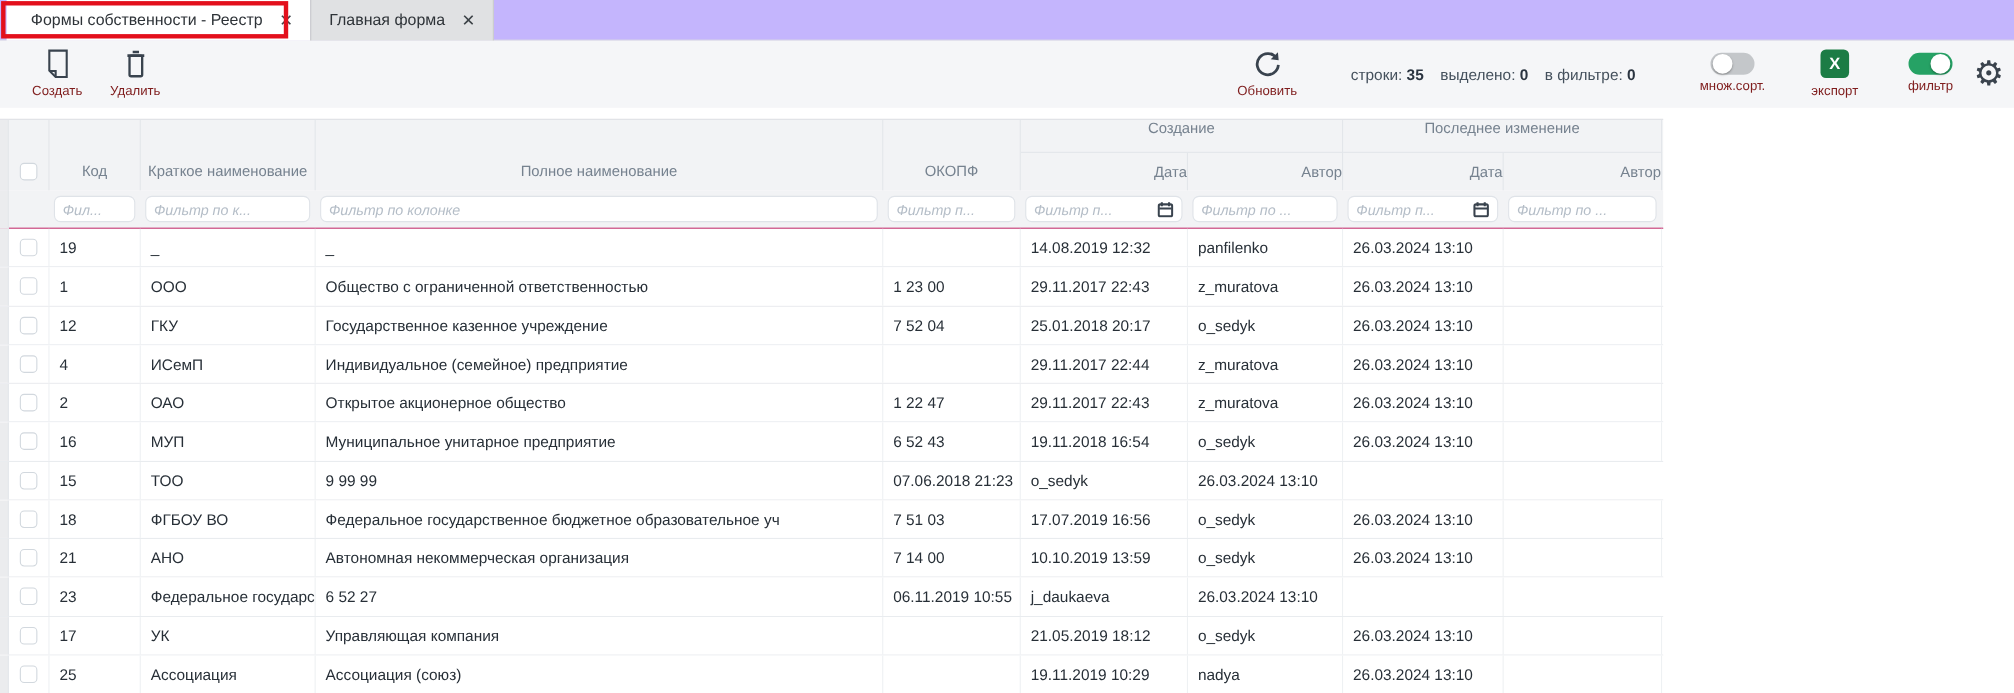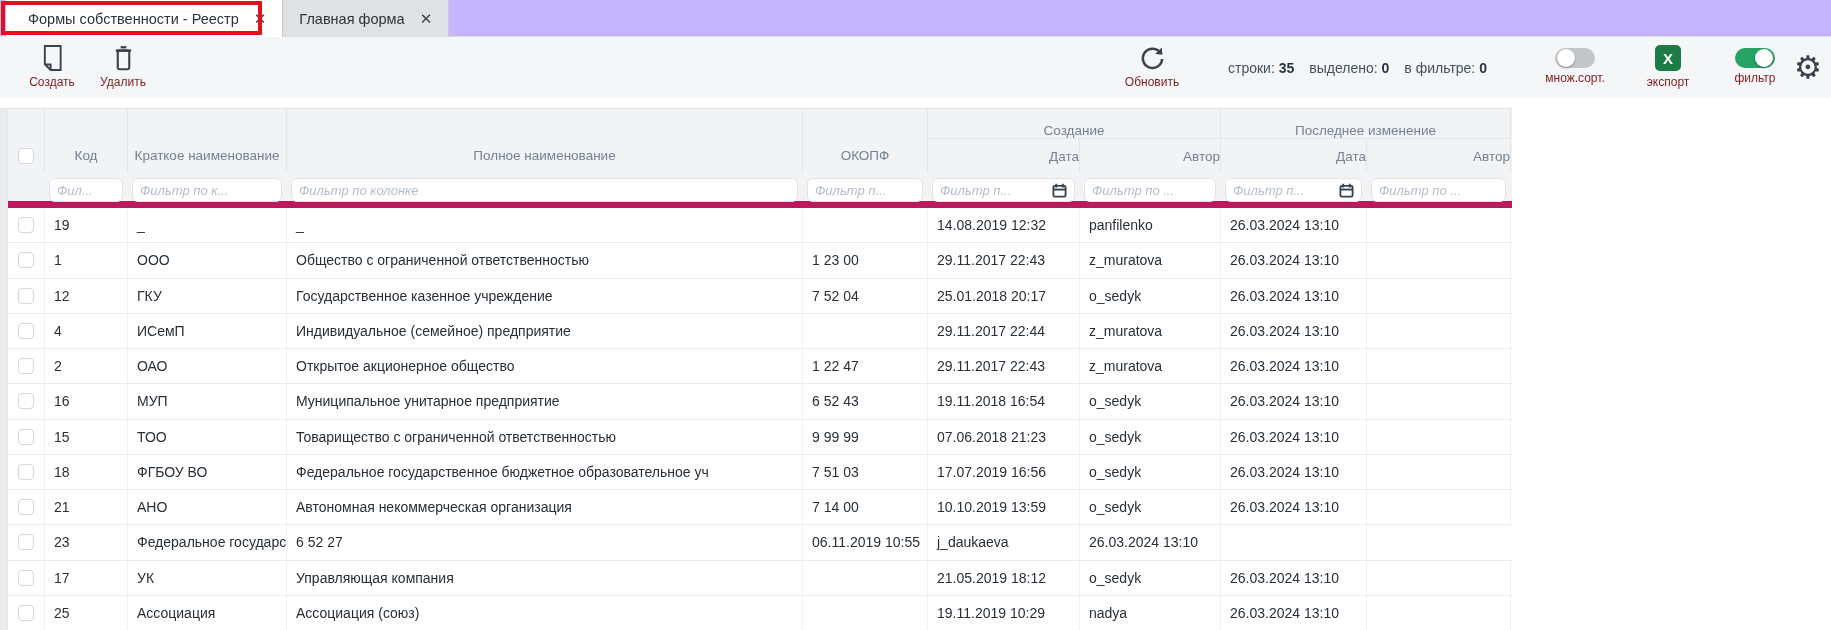--- a/index.html
+++ b/index.html
@@ -44,28 +44,28 @@
   .tablewrap{ position:absolute; top:108px; left:0; width:1512px;
     --cols: 8px 37px 83px 159px 516px 125px 152px 141px 146px 144px; }
   .thead{ display:grid; grid-template-columns:var(--cols); grid-template-rows:30px 34px;
     background:#f2f3f5; border-top:1px solid #dfe2e6; }
   .thead > div{ border-right:1px solid #e3e6ea; }
   .hc-gutter{ grid-column:1; grid-row:1/3; background:#ebecee; }
   .hc-check{ grid-column:2; grid-row:1/3; display:flex; align-items:flex-end; justify-content:center; padding-bottom:9px; }
   .hc-leaf{ grid-row:1/3; display:flex; align-items:flex-end; justify-content:center;
     text-align:center; padding-bottom:8px; font-size:13.5px; color:#76828f; line-height:1.25; }
   .c3{grid-column:3} .c4{grid-column:4} .c5{grid-column:5} .c6{grid-column:6}
-  .hg{ grid-row:1; display:flex; align-items:flex-end; justify-content:center;
+  .hg{ grid-row:1; display:flex; align-items:flex-start; justify-content:center;
     font-size:13.5px; color:#76828f; border-bottom:1px solid #e3e6ea; }
   .g-create{ grid-column:7/9; } .g-modify{ grid-column:9/11; }
   .hs{ grid-row:2; display:flex; align-items:center; justify-content:flex-end; font-size:13.5px; color:#76828f; }
   .s7{grid-column:7} .s8{grid-column:8} .s9{grid-column:9} .s10{grid-column:10}
 
   .tfilter{ display:grid; grid-template-columns:var(--cols); height:35px;
-    background:#f2f3f5; border-bottom:7px solid #be185d; }
+    background:#f2f3f5; border-bottom:1px solid #be185d; }
   .tfilter > div{ border-right:1px solid transparent; }
   .f-gutter{ background:#ebecee; border-right:1px solid #e3e6ea !important; }
   .fcell{ padding:5px 4px 6px 4px; }
   .fin{ height:24px; background:#fff; border:1px solid #dfe3e8; border-radius:6px;
     display:flex; align-items:center; padding:0 7px; }
   .fin input{ border:none; outline:none; background:transparent; width:100%;
     font-size:13px; color:#3a444e; font-family:inherit; }
   .fin input::placeholder{ color:#b4bdc7; font-style:italic; opacity:1; }
   .fin .cal{ flex:0 0 auto; margin-left:4px; display:flex; }
 
@@ -342,21 +342,20 @@
     <div class="td td-text">26.03.2024 13:10</div>
     <div class="td td-text"></div>
   </div>
         <div class="trow">
     <div class="td td-gutter"></div>
     <div class="td td-check">
             <span class="checkbox"></span>
           </div>
     <div class="td td-text">15</div>
     <div class="td td-text">ТОО</div>
-    <div class="td td-text">Товарищество с ограниченной ответственностью</div>
     <div class="td td-text">9 99 99</div>
     <div class="td td-text">07.06.2018 21:23</div>
     <div class="td td-text">o_sedyk</div>
     <div class="td td-text">26.03.2024 13:10</div>
     <div class="td td-text"></div>
   </div>
         <div class="trow">
     <div class="td td-gutter"></div>
     <div class="td td-check">
             <span class="checkbox"></span>

